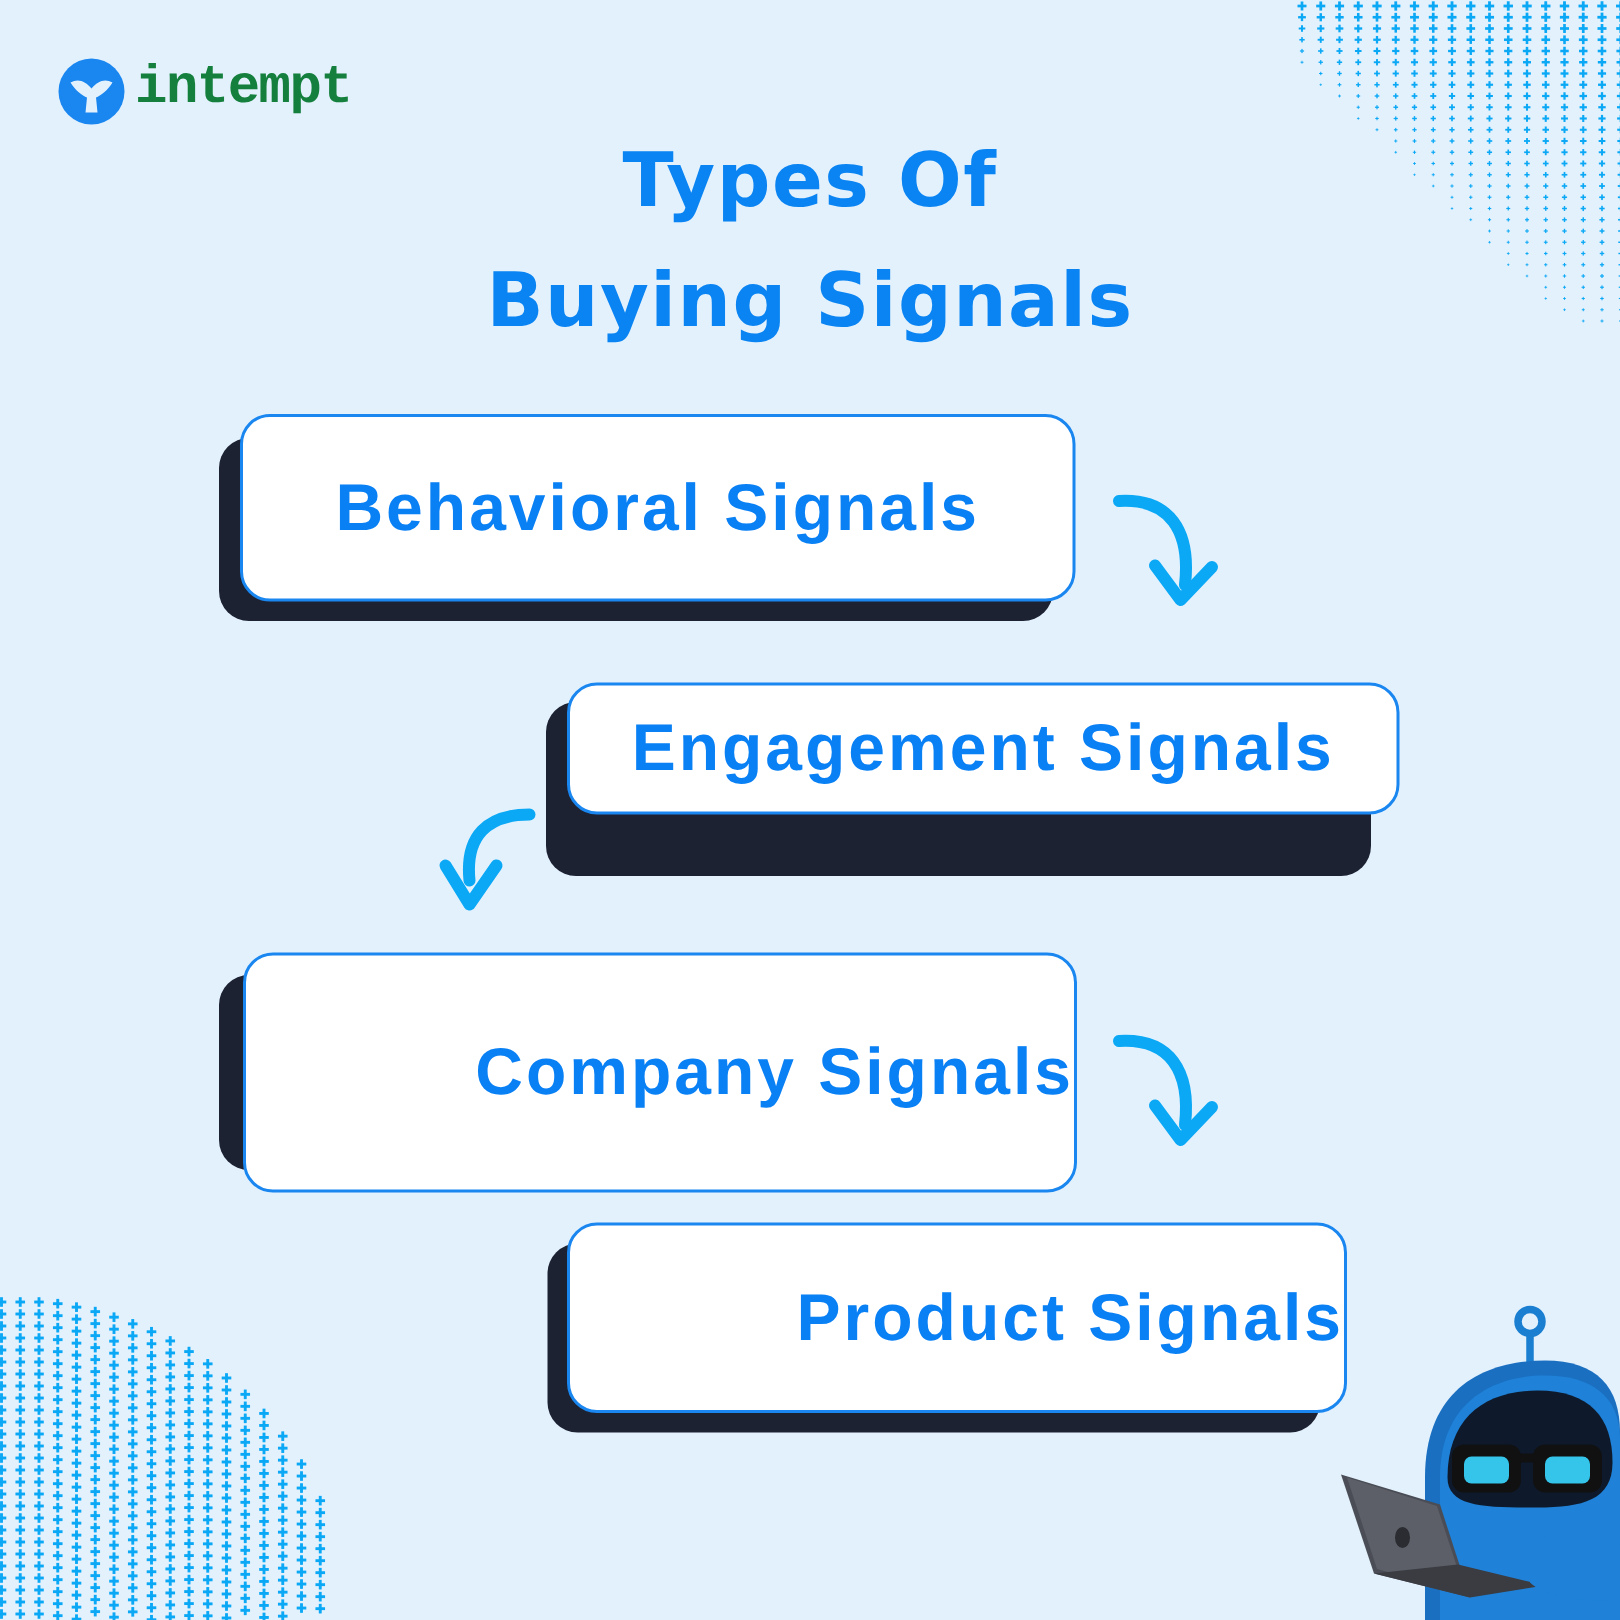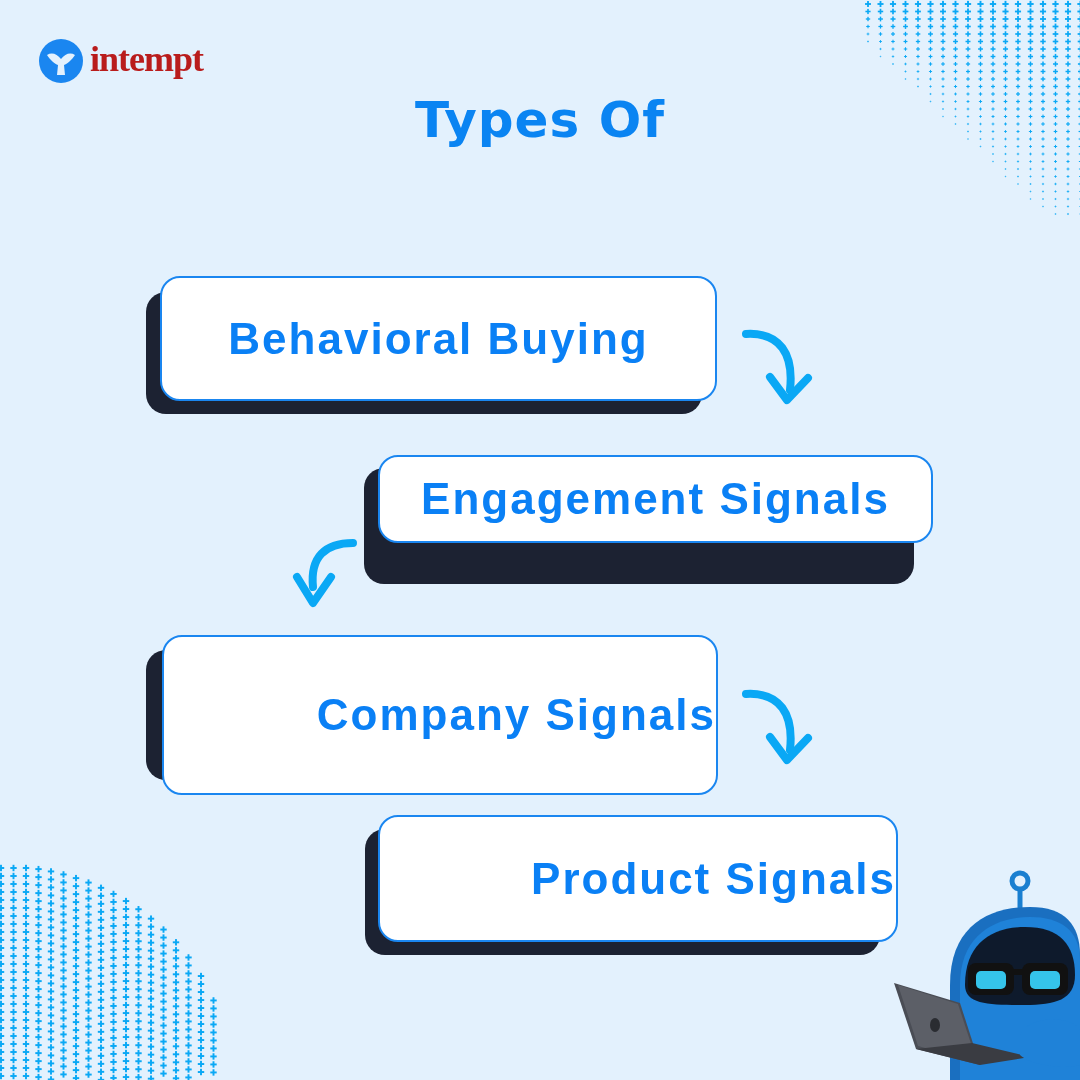--- a/index.html
+++ b/index.html
@@ -8,22 +8,22 @@
     background: #e3f1fd;
     position: relative;
     font-family: "Liberation Sans", "DejaVu Sans", sans-serif;
   }
   .logo {
     position: absolute; left: 38px; top: 38px;
     display: flex; align-items: center; gap: 6px;
   }
   .logo-mark { width: 46px; height: 46px; }
   .logo-text {
-    font-family: Liberation Serif, serif;
-    font-weight: bold; font-size: 36px; color: #b91c1c;
+    font-family: Liberation Mono, monospace;
+    font-weight: bold; font-size: 36px; color: #15803d;
     letter-spacing: -1px; line-height: 1;
     margin-top: -4px;
   }
   .title {
     position: absolute; left: 0; width: 1080px; top: 80px;
     text-align: center; color: #0a84f2;
     font-family: "DejaVu Sans", sans-serif;
     font-weight: bold; font-size: 50px; line-height: 80px;
     letter-spacing: 1px;
   }
@@ -1555,25 +1555,26 @@
 <div class="logo">
   <svg class="logo-mark" viewBox="0 0 46 46">
     <circle cx="23" cy="23" r="22" fill="#1a86f0"></circle>
     <path d="M9 17 C14 14, 19 16, 23 21 C27 16, 32 14, 37 17 C34 22, 29 26, 26 27 L27 37 L19 37 L20 27 C17 26, 12 22, 9 17 Z" fill="#e3f1fd"></path>
   </svg>
   <span class="logo-text">intempt</span>
 </div>
 
 <div class="title">
   <div>Types Of</div>
+  <div>Buying Signals</div>
 </div>
 
 <div class="card-shadow" style="left:146px; top:292px; width:556px; height:122px;"></div>
 <div class="card" style="left:160px; top:276px; width:557px; height:125px;">
-  <span>Behavioral Buying</span>
+  <span>Behavioral Signals</span>
 </div>
 
 <svg class="arrow" style="left:740px; top:320px;" width="80" height="90" viewBox="0 0 80 90">
   <path d="M6 14 C40 12, 54 34, 50 70" fill="none" stroke="#0aa8f5" stroke-width="8" stroke-linecap="round"></path>
   <path d="M30 57 L47 80 L68 58" fill="none" stroke="#0aa8f5" stroke-width="8" stroke-linecap="round" stroke-linejoin="round"></path>
 </svg>
 
 <div class="card-shadow" style="left:364px; top:468px; width:550px; height:116px;"></div>
 <div class="card" style="left:378px; top:455px; width:555px; height:88px;">
   <span>Engagement Signals</span>

